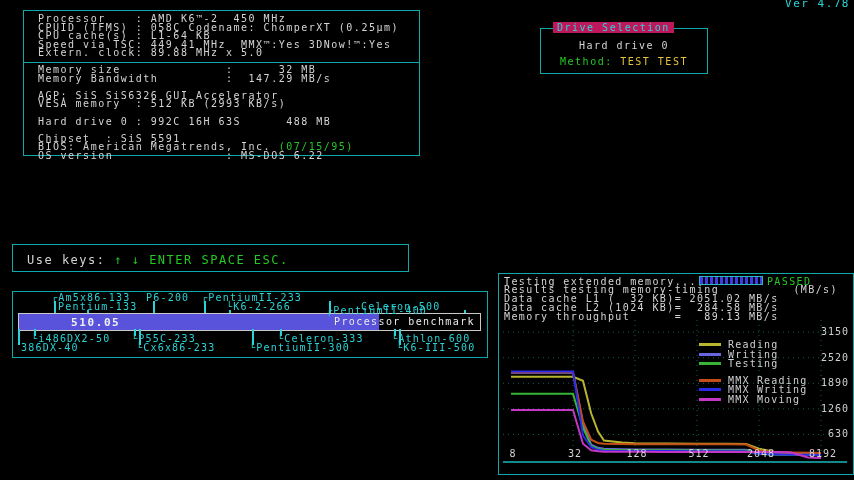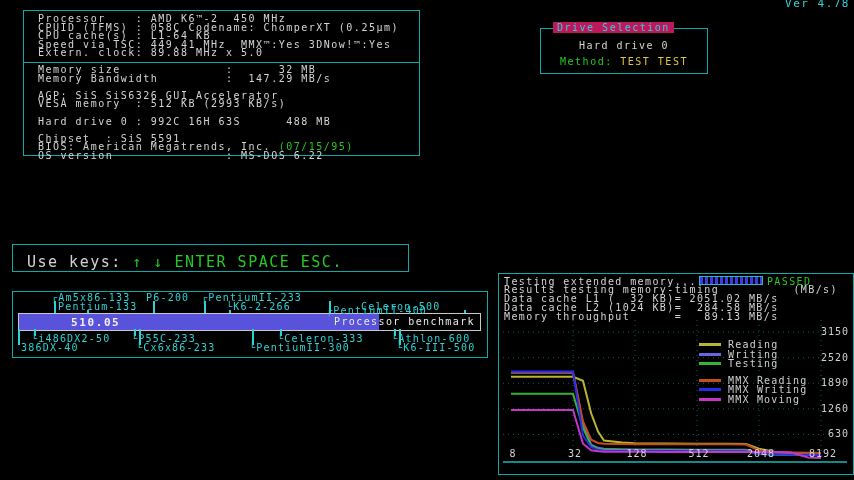--- a/index.html
+++ b/index.html
@@ -14,21 +14,21 @@
   #info-divider{border-top:1px solid #0ea9ab;margin:2px 0 2px 0;}
   #info-sec1{padding:1px 0 0 14px;}
   
   #drive{left:540px;top:28px;width:168px;height:46px;}
   #drive .ptitle{position:absolute;top:-7px;left:12px;background:#be185d;padding:0 4px;
      font-size:10px;letter-spacing:1.5px;}
   #drive .dline{text-align:center;white-space:pre;font-size:10px;letter-spacing:1.5px;}
   #drive .dline1{margin-top:11px;} #drive .dline2{margin-top:5px;}
   
   #keys{left:12px;top:244px;width:397px;height:28px;}
-  #keys .kline{padding:8px 0 0 14px;white-space:pre;font-size:15px;letter-spacing:1.5px;}
+  #keys .kline{padding:8px 0 0 14px;white-space:pre;font-size:12px;letter-spacing:1.5px;}
   
   #ladder{left:12px;top:291px;width:476px;height:67px;}
   .clabel{position:absolute;font-size:10px;letter-spacing:1.2px;line-height:9px;
      color:#2bd3d6;white-space:pre;}
   .tick{position:absolute;width:2px;background:#2bd3d6;}
   #bench-bar{position:absolute;left:5px;top:21px;width:461px;height:16px;
      border:1px solid #c9c9c9;background:#000;}
   #bench-fill{position:absolute;left:0;top:0;bottom:0;background:#5952da;}
   #bench-score{position:absolute;left:52px;top:2px;color:#f0f0f0;font-size:11px;
      font-weight:bold;letter-spacing:1.6px;}

